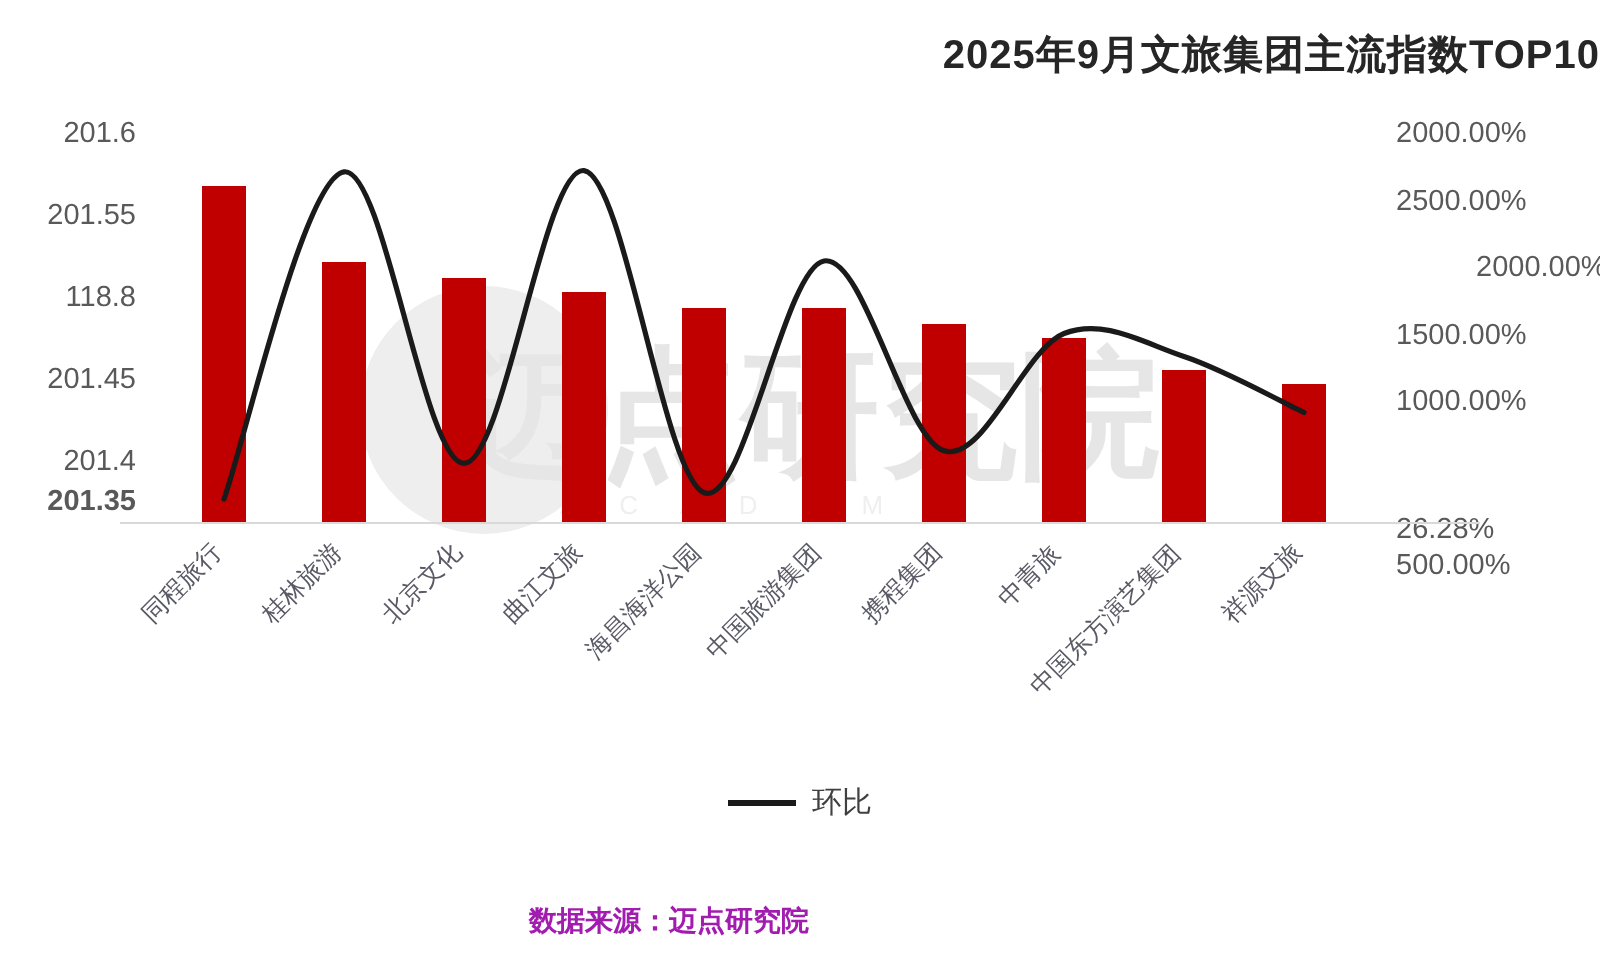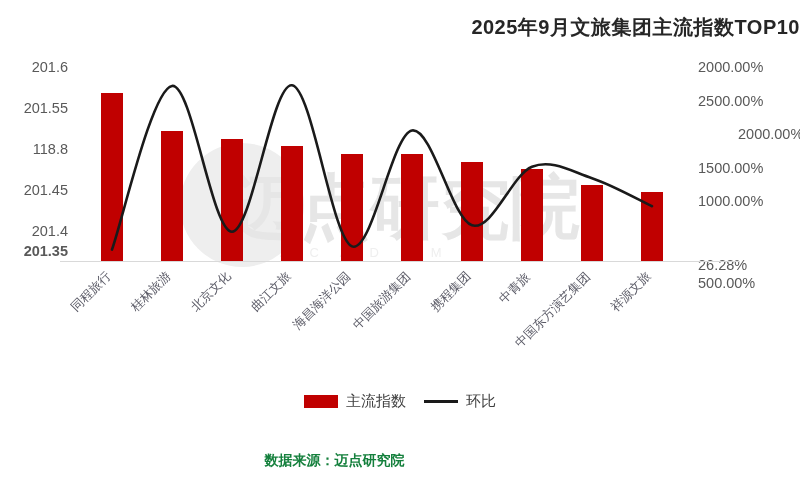--- a/index.html
+++ b/index.html
@@ -136,21 +136,21 @@
     color: #404040;
   }
   .source-note {
     position: absolute;
     left: 0;
     top: 452px;
     width: 669px;
     text-align: center;
     font-size: 14px;
     font-weight: bold;
-    color: #15803d;
+    color: #a21caf;
   }
   .watermark {
     position: absolute;
     left: 170px;
     top: 135px;
     width: 470px;
     height: 135px;
     pointer-events: none;
     opacity: 1;
   }
@@ -220,24 +220,20 @@
       <div class="xlabel" style="left: 290.975px; top: 61.025px;">海昌海洋公园</div>
       <div class="xlabel" style="left: 350.975px; top: 61.025px;">中国旅游集团</div>
       <div class="xlabel" style="left: 428.65px; top: 43.35px;">携程集团</div>
       <div class="xlabel" style="left: 497.134px; top: 34.866px;">中青旅</div>
       <div class="xlabel" style="left: 513.3px; top: 78.7px;">中国东方演艺集团</div>
       <div class="xlabel" style="left: 608.65px; top: 43.35px;">祥源文旅</div>
     </div>
 
   <div class="legend">
     <div class="legend-item">
-      <span class="legend-swatch-bar"></span>
-      <span class="legend-label">主流指数</span>
-    </div>
-    <div class="legend-item">
       <span class="legend-swatch-line"></span>
       <span class="legend-label">环比</span>
     </div>
   </div>
 
   <div class="source-note">数据来源：迈点研究院</div>
 
 </div>
 
 </body></html>

